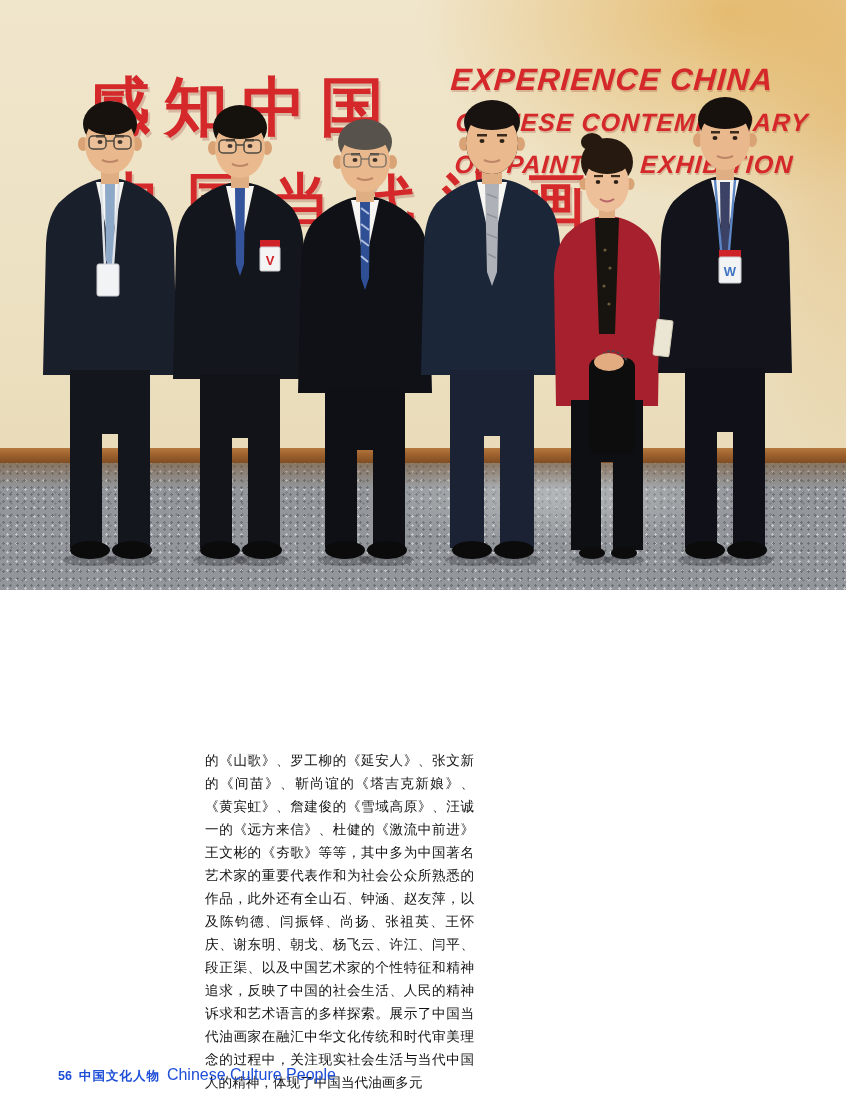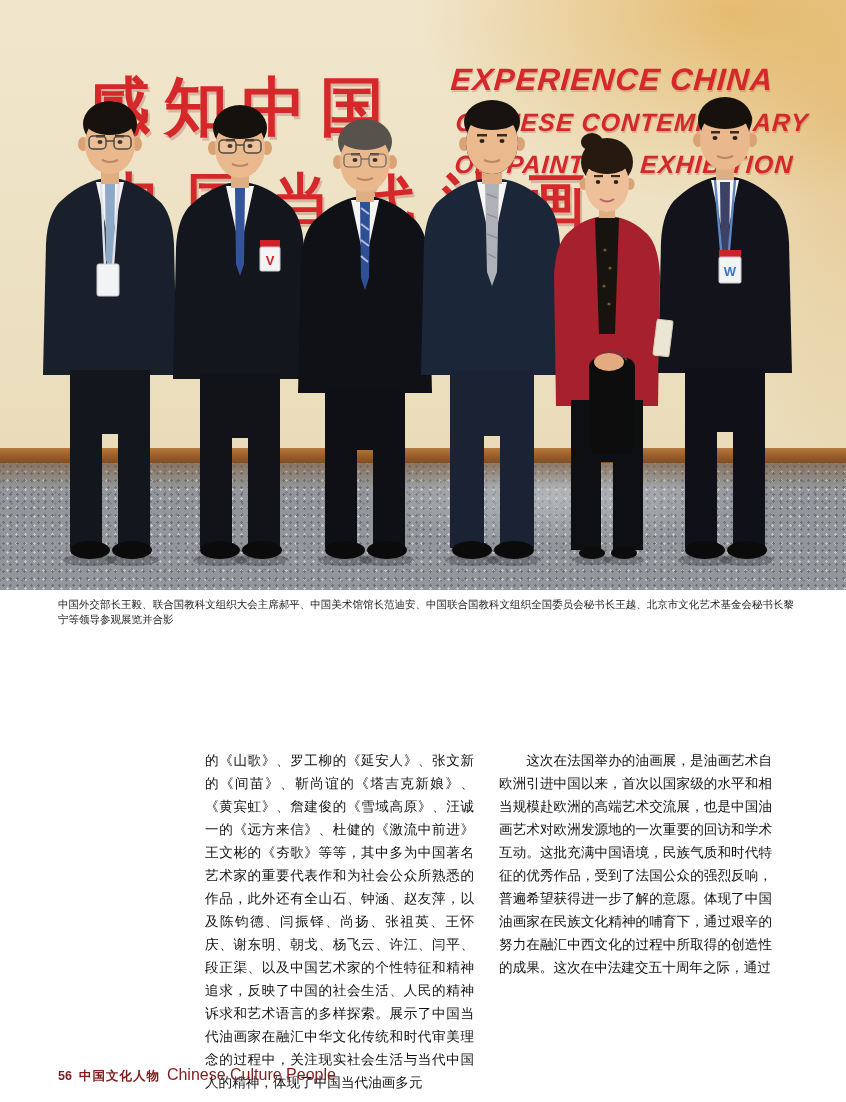--- a/index.html
+++ b/index.html
@@ -58,21 +58,21 @@
     font-size:10.5px; line-height:15px; color:#1c1c1c; text-align:justify;
   }
   
   .col { position:absolute; top:749px; font-family:"Liberation Serif","DejaVu Serif",serif;
     font-size:13.6px; line-height:23px; color:#121212; text-align:justify; }
   .col1 { left:205px; width:269px; }
   .col2 { left:499px; width:273px; }
   .col p.indent { text-indent:2em; }
   
   .footer { position:absolute; left:58px; top:1066px; display:flex; align-items:baseline;
-    gap:7px; color:#7f1d1d; }
+    gap:7px; color:#1d4ed8; }
   .footer .num { font-size:12.5px; font-weight:bold; }
   .footer .cn  { font-size:12.5px; font-weight:bold; letter-spacing:1px; }
   .footer .en  { font-size:16px; font-weight:normal; }
 </style>
 </head>
 <body>
 
 <div class="page">
 
   <div class="photo">
@@ -289,27 +289,25 @@
           <rect x="-14" y="35" width="9" height="2.5" fill="#3a2b1d"></rect>
             <rect x="5" y="35" width="9" height="2.5" fill="#3a2b1d"></rect>
           <ellipse cx="-10" cy="42" rx="2.5" ry="2" fill="#2e2017"></ellipse>
             <ellipse cx="10" cy="42" rx="2.5" ry="2" fill="#2e2017"></ellipse>
           <path d="M-8,60 Q0,64 8,60" stroke="#bb8566" stroke-width="2" fill="none"></path>
         </g>
       </g>
     </svg>
   </div>
 
-  <div class="caption">中国外交部长王毅、联合国教科文组织大会主席郝平、中国美术馆馆长范迪安、中国联合国教科文组织全国委员会秘书长王越、北京市文化艺术基金会秘书长黎宁等领导参观展览并合影</div>
 
   <div class="col col1">
     <p>的《山歌》、罗工柳的《延安人》、张文新的《间苗》、靳尚谊的《塔吉克新娘》、《黄宾虹》、詹建俊的《雪域高原》、汪诚一的《远方来信》、杜健的《激流中前进》王文彬的《夯歌》等等，其中多为中国著名艺术家的重要代表作和为社会公众所熟悉的作品，此外还有全山石、钟涵、赵友萍，以及陈钧德、闫振铎、尚扬、张祖英、王怀庆、谢东明、朝戈、杨飞云、许江、闫平、段正渠、以及中国艺术家的个性特征和精神追求，反映了中国的社会生活、人民的精神诉求和艺术语言的多样探索。展示了中国当代油画家在融汇中华文化传统和时代审美理念的过程中，关注现实社会生活与当代中国人的精神，体现了中国当代油画多元</p>
   </div>
   <div class="col col2">
-    <p class="indent">这次在法国举办的油画展，是油画艺术自欧洲引进中国以来，首次以国家级的水平和相当规模赴欧洲的高端艺术交流展，也是中国油画艺术对欧洲发源地的一次重要的回访和学术互动。这批充满中国语境，民族气质和时代特征的优秀作品，受到了法国公众的强烈反响，普遍希望获得进一步了解的意愿。体现了中国油画家在民族文化精神的哺育下，通过艰辛的努力在融汇中西文化的过程中所取得的创造性的成果。这次在中法建交五十周年之际，通过</p>
   </div>
 
   <div class="footer">
     <span class="num">56</span>
     <span class="cn">中国文化人物</span>
     <span class="en">Chinese Culture People</span>
   </div>
 
 </div>
 

